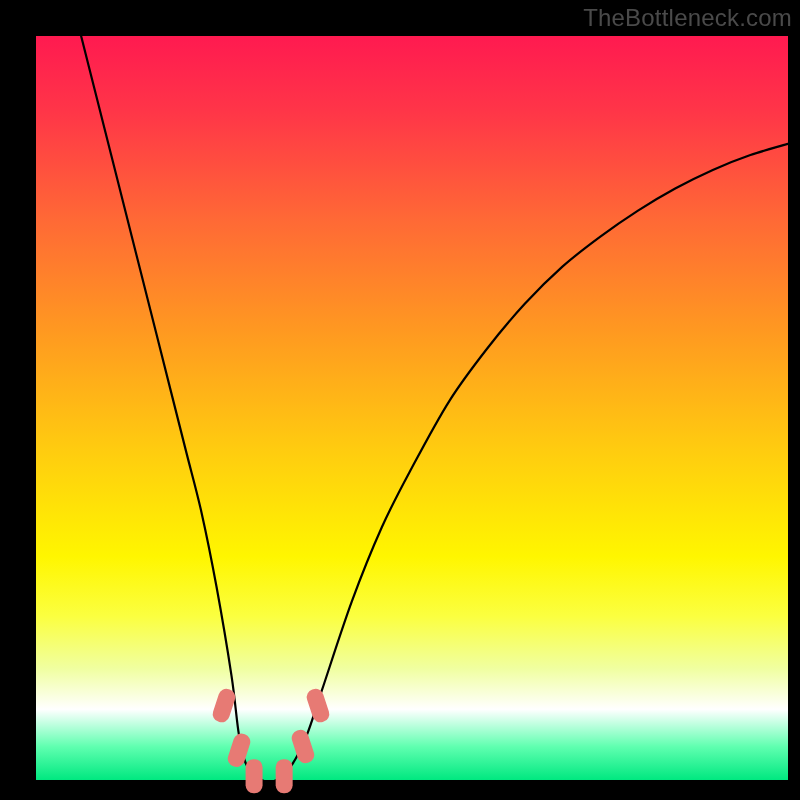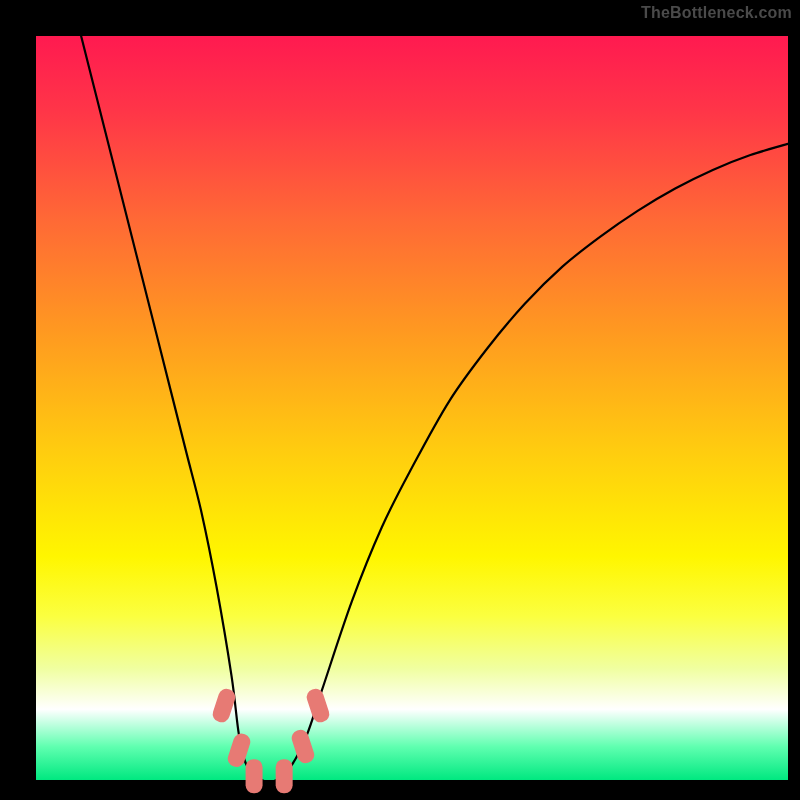--- a/index.html
+++ b/index.html
@@ -15,22 +15,22 @@
     position: relative;
     width: 800px;
     height: 800px;
     background: #000;
   }
   .watermark {
     position: absolute;
     top: 4px;
     right: 8px;
     color: #4a4a4a;
-    font-size: 16px;
-    font-weight: 700;
+    font-size: 24px;
+    font-weight: 400;
     letter-spacing: 0.2px;
     z-index: 10;
     font-family: Arial, sans-serif;
   }
   svg {
     position: absolute;
     top: 0;
     left: 0;
   }
 </style>

